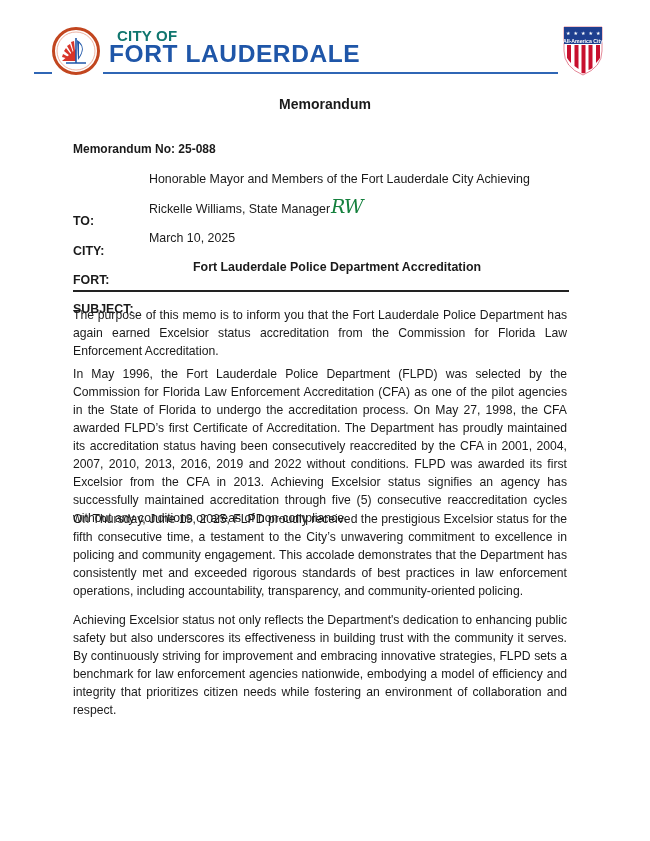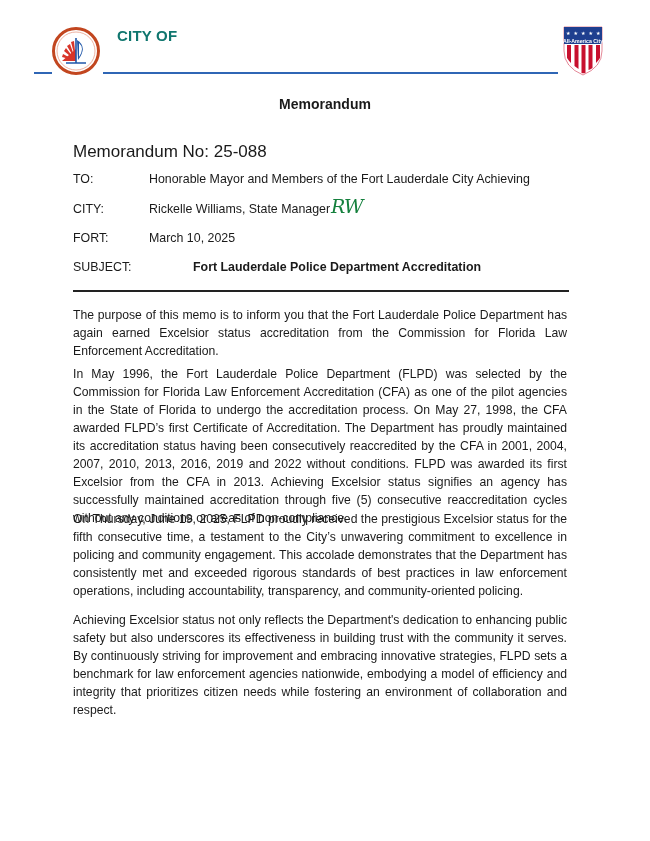--- a/index.html
+++ b/index.html
@@ -9,23 +9,23 @@
     .seal { position: absolute; left: 52px; top: 27px; width: 48px; height: 48px; }
     .city-of { position: absolute; left: 117px; top: 27px; font-size: 15px; font-weight: bold; color: #0f766e; letter-spacing: 0.2px; }
     .city-name { position: absolute; left: 109px; top: 40px; font-size: 24.5px; font-weight: bold; color: #1f56a8; letter-spacing: 0.6px; white-space: nowrap; }
     .rule-left { position: absolute; left: 34px; top: 72px; width: 18px; height: 2px; background: #2f66b5; }
     .rule-main { position: absolute; left: 103px; top: 72px; width: 455px; height: 2px; background: #2f66b5; }
     .aac-badge { position: absolute; left: 562px; top: 25px; width: 42px; height: 52px; }
 
     .memo-title { position: absolute; left: 0; width: 650px; top: 96px; text-align: center; font-size: 14px; font-weight: bold; }
 
     .field-row { position: absolute; left: 73px; font-size: 12.4px; white-space: nowrap; }
-    .field-label { position: absolute; left: 0; font-weight: normal; }
+    .field-label { position: absolute; left: 0; font-weight: bold; margin-top: 42px; }
     .field-value { position: absolute; left: 76px; }
-    .memo-no { position: absolute; left: 73px; top: 142px; font-size: 17px; font-weight: normal; }
+    .memo-no { position: absolute; left: 73px; top: 142px; font-size: 12px; font-weight: bold; }
     .subject-value { font-weight: bold; margin-left: 44px; }
     .signature { position: absolute; left: 258px; top: -7px; font-family: "DejaVu Serif", serif; font-style: italic; font-size: 19px; color: #15803d; letter-spacing: -1px; }
 
     .divider { position: absolute; left: 73px; top: 290px; width: 496px; height: 1.5px; background: #222; }
 
     .body-para { position: absolute; left: 73px; width: 494px; font-size: 12.2px; line-height: 18px; text-align: justify; margin: 0; }
   </style>
 </head>
 <body>
 
@@ -39,20 +39,21 @@
       <path d="M24 34 L12 24 L14 21 Z"></path>
       <path d="M24 34 L15 19 L18 17 Z"></path>
       <path d="M24 34 L19 15 L22 14 Z"></path>
     </g>
     <path d="M24 11 L24 36" stroke="#1f56a8" stroke-width="1.6"></path>
     <path d="M25 13 Q36 20 26 33 Z" fill="#1f56a8"></path>
     <path d="M27 16 Q33 21 27 30 Z" fill="#ffffff"></path>
     <path d="M14 36 L34 36" stroke="#1f56a8" stroke-width="1.5"></path>
   </svg>
   <div class="city-of">CITY OF</div>
+  <div class="city-name">FORT LAUDERDALE</div>
   <div class="rule-left"></div>
   <div class="rule-main"></div>
   <svg class="aac-badge" viewBox="0 0 42 52">
     <path d="M2 2 L40 2 L40 26 Q40 42 21 50 Q2 42 2 26 Z" fill="#ffffff" stroke="#c8102e" stroke-width="0.5"></path>
     <path d="M2 2 L40 2 L40 12 L2 12 Z" fill="#1f3f8f"></path>
     <g fill="#ffffff" font-size="5" font-family="DejaVu Sans, sans-serif">
       <text x="4" y="10">★</text>
         <text x="11.5" y="10">★</text>
         <text x="19" y="10">★</text>
         <text x="26.5" y="10">★</text>

